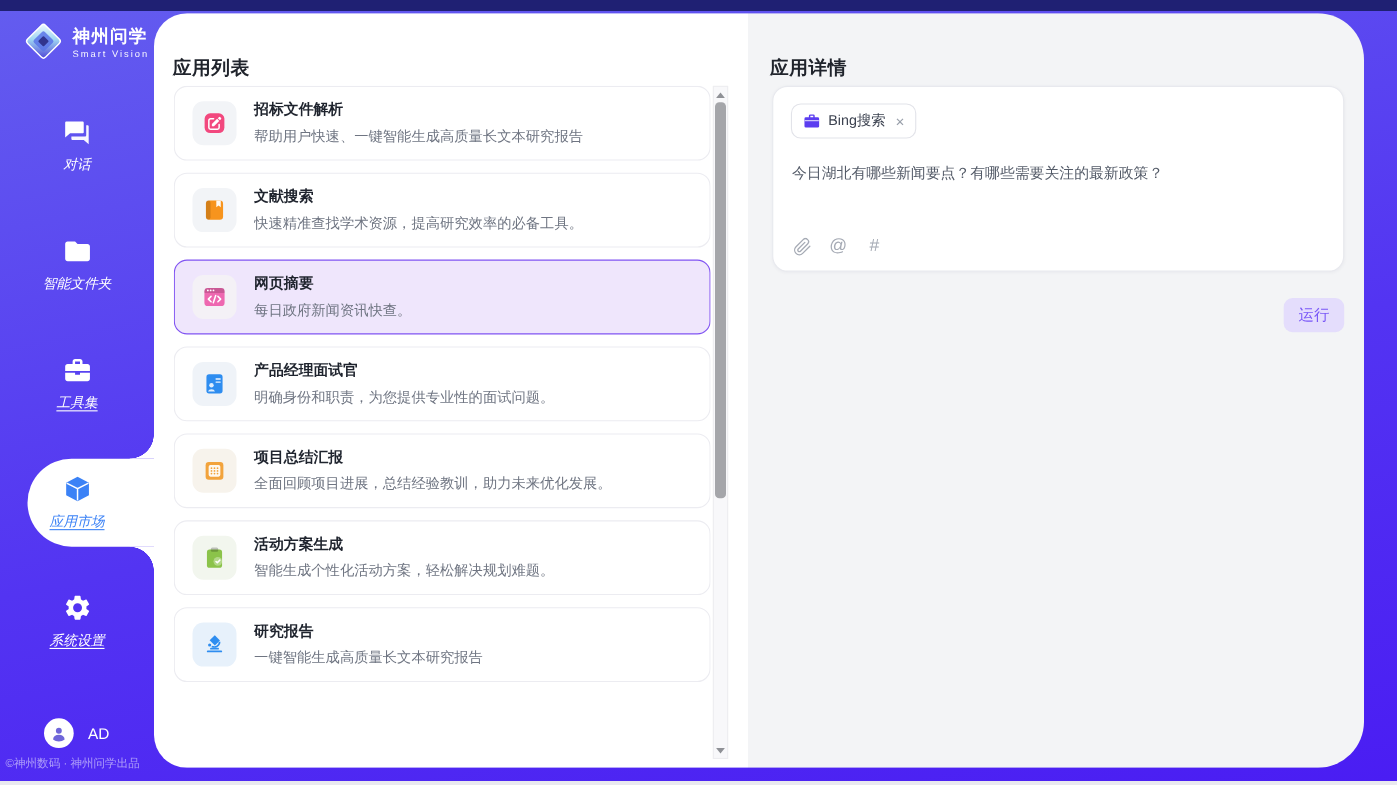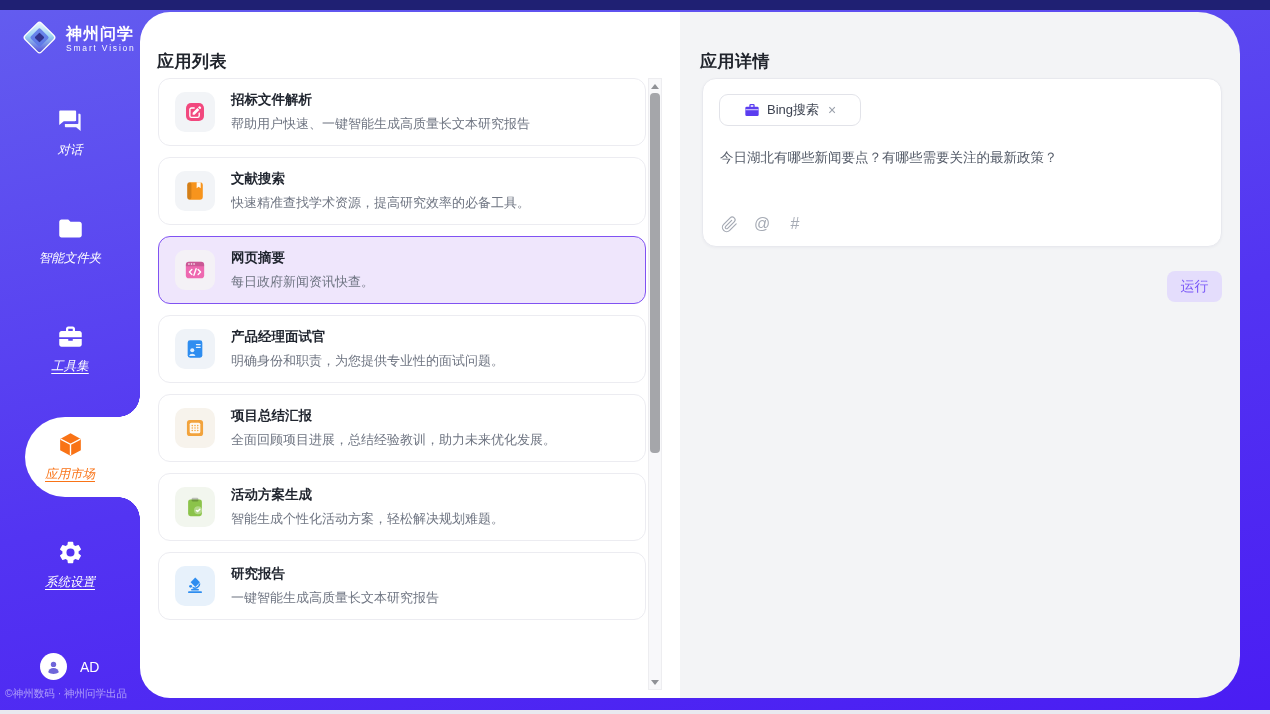--- a/index.html
+++ b/index.html
@@ -21,21 +21,21 @@
   .logo .lt{line-height:1.05;}
   .logo .lt .t{font-size:16px;font-weight:bold;letter-spacing:1px;}
   .logo .lt .s{font-size:8.5px;letter-spacing:1.8px;margin-top:2px;opacity:.95;}
   .nav{position:absolute;top:69px;left:0;right:0;}
   .nav-item{position:relative;height:108px;display:flex;flex-direction:column;
             align-items:center;justify-content:center;cursor:pointer;}
   .nav-item .ic{width:27px;height:27px;position:relative;z-index:1;color:#fff;}
   .nav-item .ic svg{width:100%;height:100%;display:block;}
   .nav-item .lb{position:relative;z-index:1;margin-top:8px;font-size:12.5px;color:#fff;font-style:italic;}
   .nav-item .lb.u{text-decoration:underline;text-underline-offset:3px;text-align:center;}
-  .nav-item.active .ic,.nav-item.active .lb{color:#f97316;}
+  .nav-item.active .ic,.nav-item.active .lb{color:#3b82f6;}
   .pill{position:absolute;left:25px;right:0;top:14px;bottom:14px;background:#fff;
         border-radius:40px 0 0 40px;}
   .pill::before{content:"";position:absolute;top:-22px;right:0;width:22px;height:22px;
         background:radial-gradient(circle 22px at 0 0,rgba(0,0,0,0) 21.6px,#fff 22px);}
   .pill::after{content:"";position:absolute;bottom:-22px;right:0;width:22px;height:22px;
         background:radial-gradient(circle 22px at 0 100%,rgba(0,0,0,0) 21.6px,#fff 22px);}
   .user-row{position:absolute;bottom:30px;left:40px;display:flex;align-items:center;gap:13px;cursor:pointer;}
   .avatar{width:27px;height:27px;border-radius:50%;background:#fff;display:flex;
           align-items:center;justify-content:center;}
   .avatar svg{width:17px;height:17px;}
@@ -74,21 +74,21 @@
           border-bottom:5px solid #8f9196;}
   .tri-down{width:0;height:0;border-left:4px solid transparent;border-right:4px solid transparent;
           border-top:5px solid #8f9196;}
   .thumb{position:absolute;left:1px;top:14px;width:10px;height:360px;background:#a5a6aa;
          border-radius:4px;cursor:pointer;}
 
   
   .detail-card{position:absolute;top:66px;left:22px;right:18px;height:167px;background:#fff;
         border:1px solid #e8e9ee;border-radius:14px;box-shadow:0 1px 3px rgba(30,30,80,.04);cursor:text;}
   .chip{position:absolute;top:15px;left:16px;height:30px;display:inline-flex;align-items:center;
-        gap:7px;padding:0 24px;border:1px solid #e2e3e9;border-radius:9px;background:#fff;cursor:pointer;}
+        gap:7px;padding:0 10px;border:1px solid #e2e3e9;border-radius:9px;background:#fff;cursor:pointer;}
   .chip .cic{width:16px;height:16px;color:#5b3df0;}
   .chip .cic svg{width:100%;height:100%;display:block;}
   .chip .clb{font-size:13px;color:#3c4250;}
   .chip .x{font-size:14px;color:#9aa0ab;margin-left:2px;line-height:1;cursor:pointer;}
   .query{position:absolute;top:70px;left:17px;right:16px;font-size:13.5px;color:#545b68;}
   .tools{position:absolute;left:17px;bottom:13px;display:flex;align-items:center;gap:15px;color:#a6abb5;}
   .tools .ti{width:18px;height:18px;display:flex;align-items:center;justify-content:center;cursor:pointer;}
   .tools .ti svg{width:17px;height:17px;display:block;}
   .tools .glyph{font-size:16px;line-height:1;color:#a6abb5;}
   .run-btn{position:absolute;top:259px;right:18px;width:55px;height:31px;border:none;

